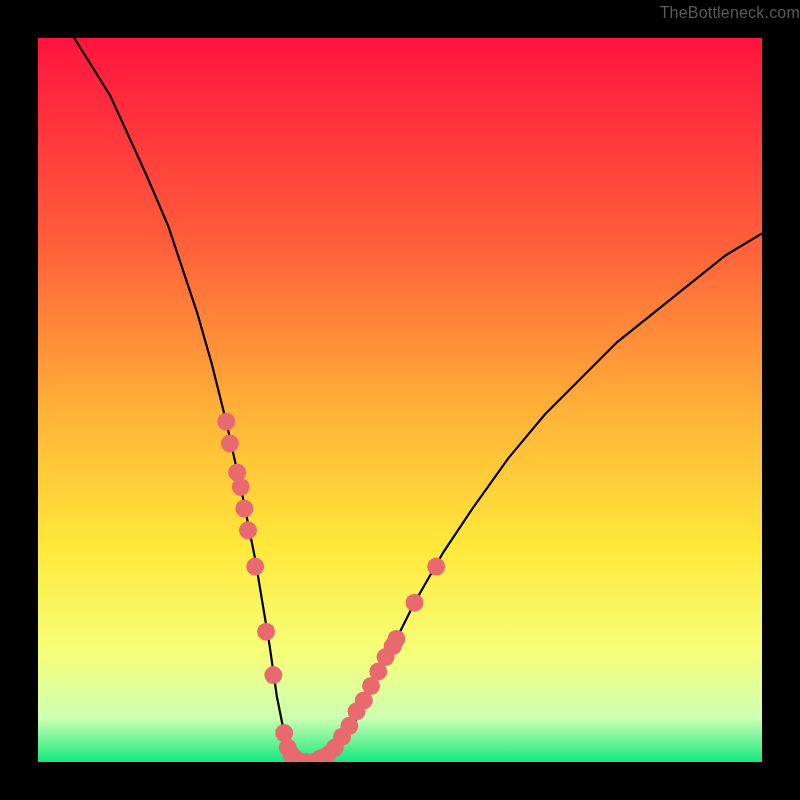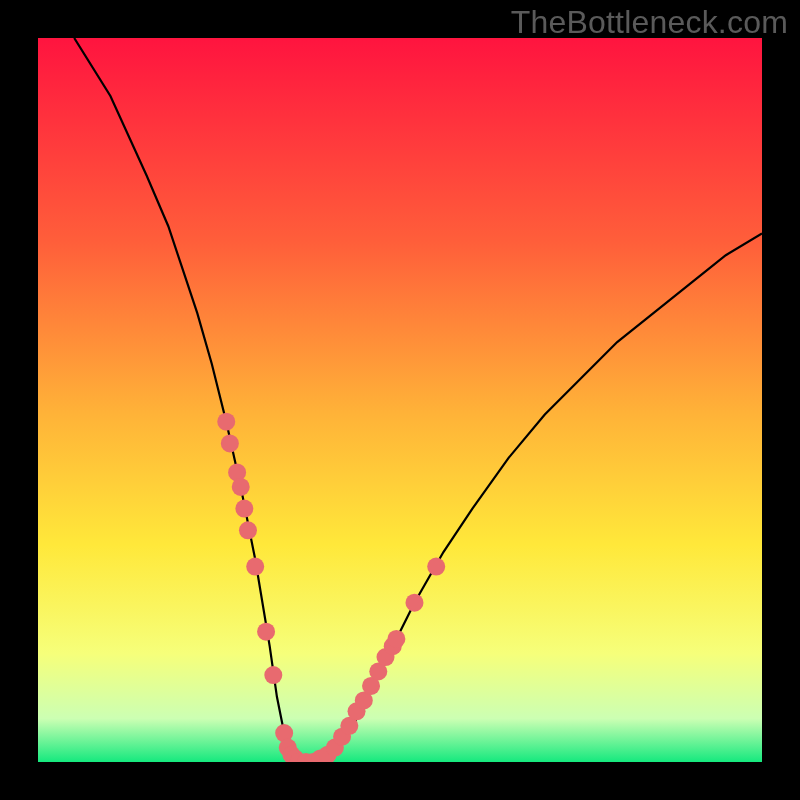--- a/index.html
+++ b/index.html
@@ -7,23 +7,23 @@
     padding: 0;
     width: 800px;
     height: 800px;
     background: #000;
     position: relative;
     font-family: Arial, Helvetica, sans-serif;
   }
   .watermark {
     position: absolute;
     top: 4px;
-    right: 12px;
+    right: 0;
     color: #5a5a5a;
-    font-size: 32px;
+    font-size: 16px;
     font-weight: 400;
     z-index: 20;
     letter-spacing: 0.2px;
   }
   .plot-area {
     position: absolute;
     left: 38px;
     top: 38px;
     width: 724px;
     height: 724px;

